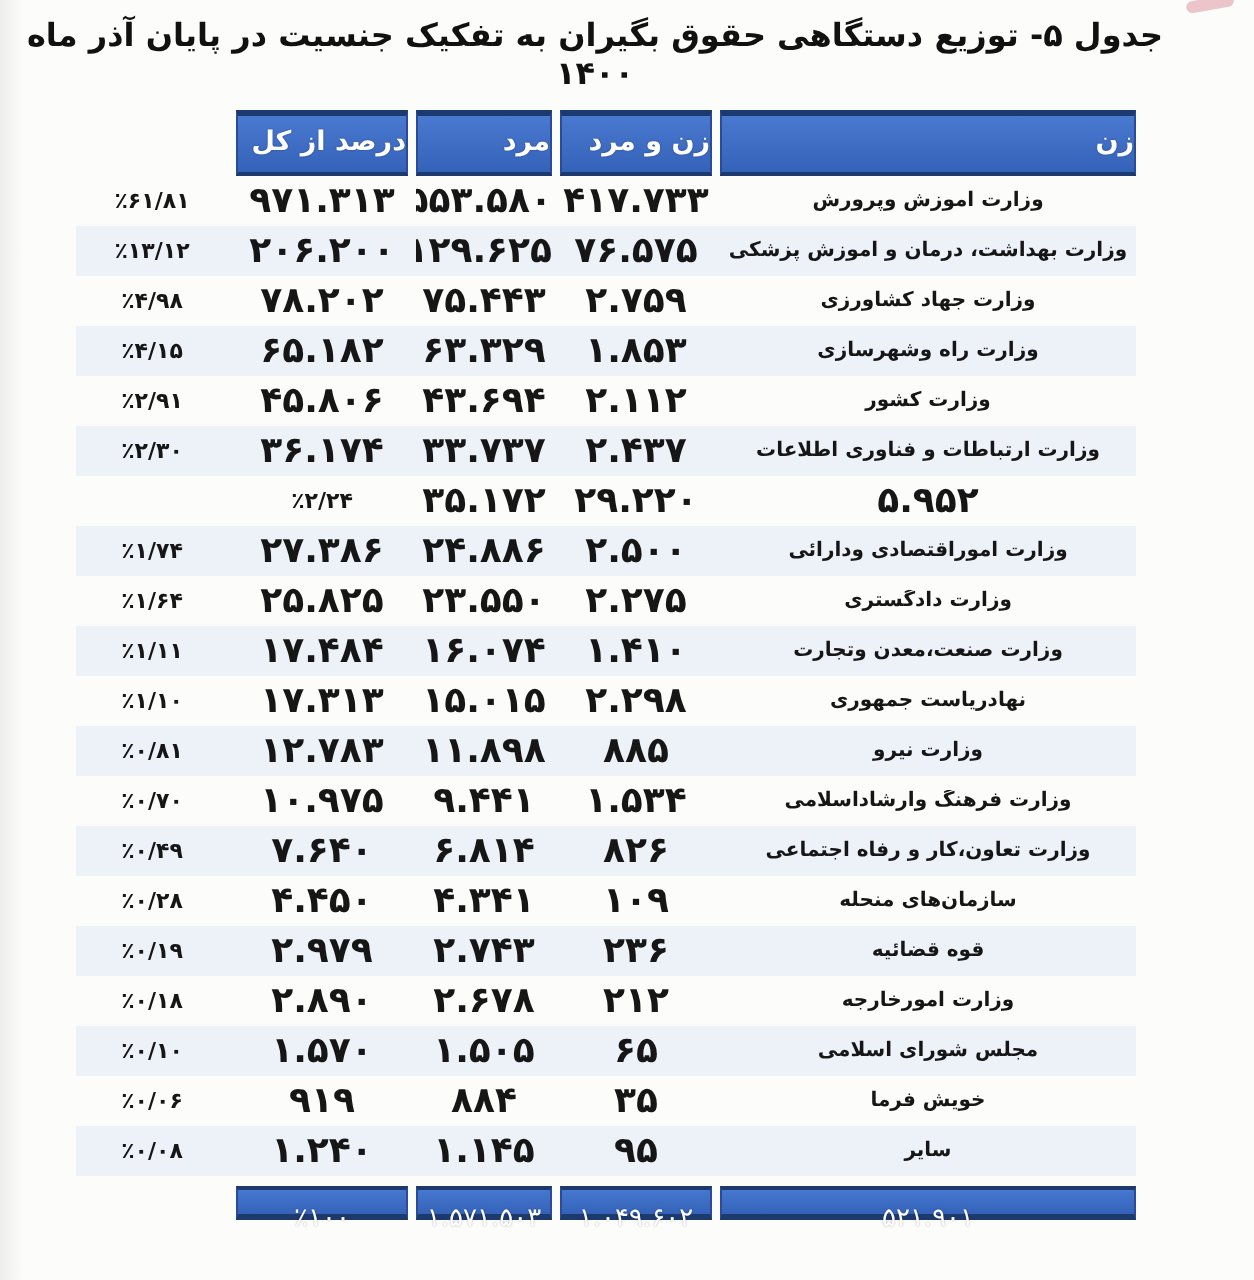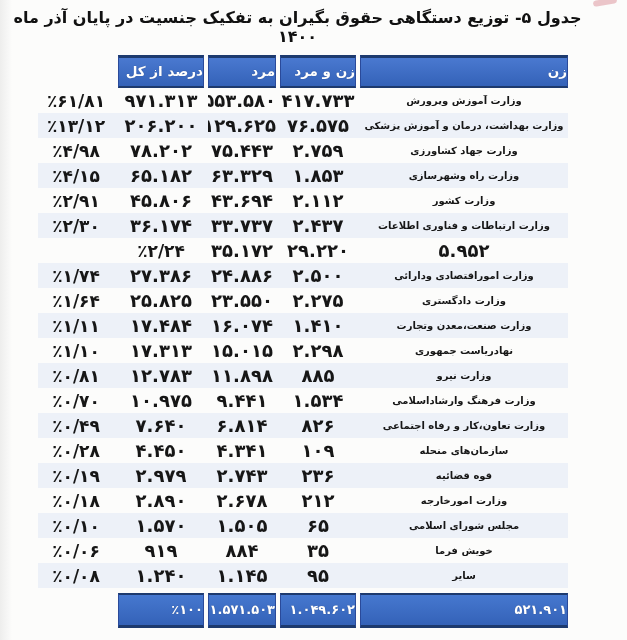--- a/index.html
+++ b/index.html
@@ -58,30 +58,30 @@
   }
   .tbody .row{height:25px;}
   .tbody .row:nth-child(even){background:var(--stripe);}
   .cell{
     font-size:13px;font-weight:700;text-align:center;
     white-space:nowrap;overflow:hidden;
     color:var(--ink);
   }
   .c-desc{font-size:10px;}
   .c-num{font-size:18px;letter-spacing:.3px;}
-  .c-pct{direction:ltr;font-size:17px;}
+  .c-pct{direction:ltr;font-size:11px;}
   .row.total{margin-top:5px;}
   .row.total .tcell{
     background:linear-gradient(180deg,#4678cf,var(--header-bg-dark));
     border:1px solid #2a4a9a;
     border-top:2px solid var(--header-border);
     border-bottom:3px solid var(--header-border);
     color:#fff;
-    font-size:13px;font-weight:700;text-align:right;
-    height:35px;line-height:29px;
+    font-size:13px;font-weight:400;text-align:center;
+    height:17px;line-height:29px;
     text-shadow:0 0 1px rgba(0,0,30,.35);
   }
   .row.total .t-pct{direction:ltr;}
 </style>
 </head>
 <body>
 
 <div class="scan-edge"></div>
 <div class="pink-mark"></div>
 

